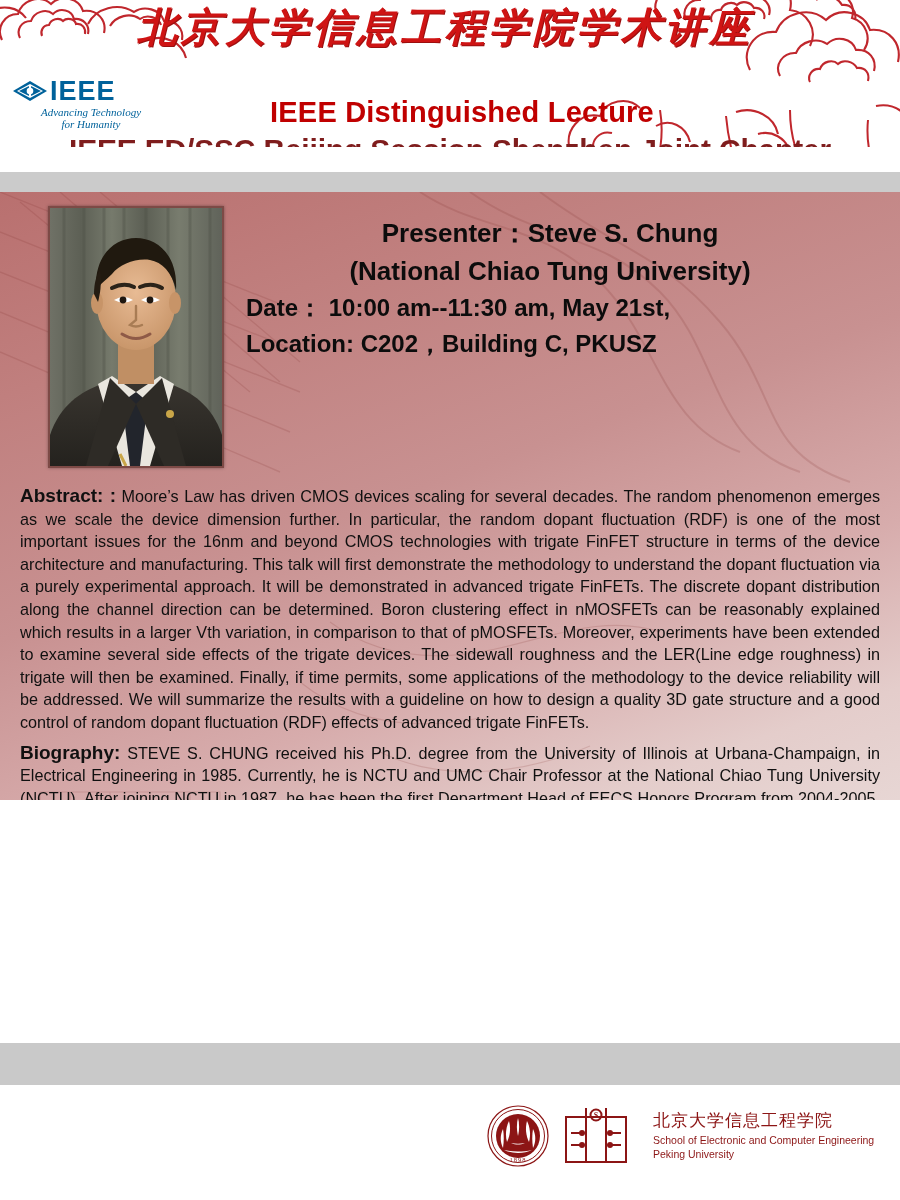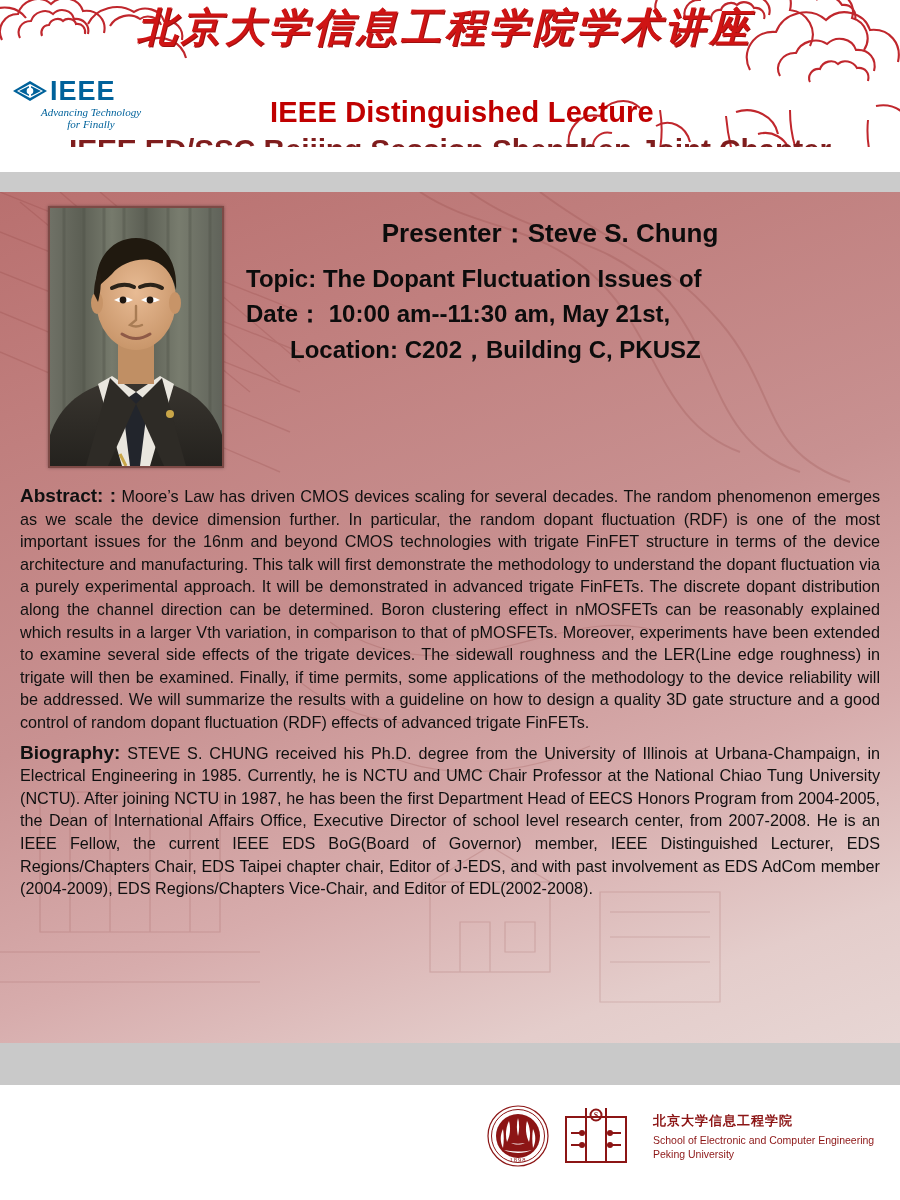--- a/index.html
+++ b/index.html
@@ -31,50 +31,50 @@
   .line-red{position:absolute;left:0;top:96px;width:900px;text-align:center;
     font-size:29px;font-weight:bold;color:#c00000;letter-spacing:.2px;margin-left:12px;}
   .line-blue{position:absolute;left:0;top:133px;width:900px;text-align:center;
     font-size:30px;font-weight:bold;color:#7f1d1d;letter-spacing:-.2px;}
 
   
   .band-top{position:absolute;left:0;top:172px;width:900px;height:20px;background:#cbcbcb;}
   .band-bottom{position:absolute;left:0;top:1043px;width:900px;height:42px;background:#c9c9c9;}
 
   
-  .panel{position:absolute;left:0;top:192px;width:900px;height:851px;overflow:hidden;
+  .panel{position:absolute;left:0;top:192px;width:900px;height:608px;overflow:hidden;
     background:linear-gradient(160deg,#b9706f 0%,#c07f7e 22%,#c89191 48%,#d7acac 70%,#e4cdcb 88%,#e7d6d4 100%);}
   .panel-tex{position:absolute;inset:0;opacity:.16;pointer-events:none;}
   .panel-tex svg{position:absolute;}
 
   .photo{position:absolute;left:48px;top:14px;width:172px;height:258px;
     border:2px solid #7d4a46;box-shadow:0 0 3px rgba(0,0,0,.35);overflow:hidden;background:#6d6f63;}
   .photo svg{display:block;}
 
   .meta{position:absolute;left:240px;top:22px;width:650px;color:#0c0c0c;}
   .meta .l1{text-align:center;font-size:26px;font-weight:bold;line-height:38px;padding-right:30px;}
   .meta .l2{text-align:center;font-size:26px;font-weight:bold;line-height:38px;padding-right:30px;}
   .meta .l3{font-size:24px;font-weight:bold;line-height:34px;margin-top:10px;padding-left:6px;}
   .meta .l4{font-size:24px;font-weight:bold;line-height:34px;text-align:center;padding-left:110px;}
   .meta .l5{font-size:24px;font-weight:bold;line-height:36px;padding-left:6px;}
-  .meta .l6{font-size:24px;font-weight:bold;line-height:36px;padding-left:6px;margin-left:44px;}
+  .meta .l6{font-size:24px;font-weight:bold;line-height:36px;padding-left:6px;}
 
   .body-text{position:absolute;left:12px;top:285px;width:876px;color:#101010;
     font-size:16.2px;line-height:22.6px;text-align:justify;}
   .body-text p{margin:8px;}
   .body-text .hd{font-weight:bold;font-size:19px;}
   .bio{margin-top:2px;}
 
   
   .footer{position:absolute;left:0;top:1085px;width:900px;height:115px;background:#fff;}
   .foot-inner{position:absolute;left:487px;top:20px;display:flex;align-items:center;gap:14px;}
   .pku-seal{width:62px;height:62px;}
   .secpe-mark{width:66px;height:58px;}
   .foot-txt{margin-left:10px;}
-  .foot-cn{font-family:"Liberation Sans",sans-serif;font-weight:bold;font-size:13px;
+  .foot-cn{font-family:"Liberation Sans",sans-serif;font-weight:normal;font-size:17px;
     color:#8c1515;letter-spacing:1px;line-height:18px;}
   .foot-en1{font-size:10.5px;color:#8c1515;line-height:14px;margin-top:3px;}
   .foot-en2{font-size:10.5px;color:#8c1515;line-height:14px;}
 </style>
 </head>
 <body>
 
 <div class="poster">
 
   <div class="header">
@@ -130,21 +130,21 @@
       <svg class="mark" viewBox="0 0 36 22">
         <polygon points="18,1 35,11 18,21 1,11" fill="#00629b"></polygon>
         <polygon points="18,4 31,11 18,18 5,11" fill="#ffffff"></polygon>
         <polygon points="18,5.5 29,11 18,16.5 7,11" fill="#00629b"></polygon>
         <circle cx="18" cy="11" r="3.3" fill="#ffffff"></circle>
         <rect x="16.9" y="5" width="2.2" height="12" fill="#ffffff"></rect>
       </svg>
       <div class="word">IEEE</div>
       <div class="tag">
         <div>Advancing Technology</div>
-        <div>for Finally</div>
+        <div>for Humanity</div>
       </div>
     </div>
 
     <div class="line-red">IEEE Distinguished Lecture</div>
     <div class="line-blue">IEEE ED/SSC Beijing Session Shenzhen Joint Chapter</div>
   </div>
 
   <div class="band-top"></div>
 
   <div class="panel">
@@ -229,21 +229,21 @@
 
         <path d="M72 126q14 9 28 0" stroke="#8e5a47" stroke-width="3" fill="none" stroke-linecap="round"></path>
 
         <circle cx="120" cy="206" r="4" fill="#c9a648"></circle>
         <path d="M70 246l6 12" stroke="#c9a648" stroke-width="3"></path>
       </svg>
     </div>
 
     <div class="meta">
       <div class="l1">Presenter：Steve S. Chung</div>
-      <div class="l3">Topic:   The Dopant Fluctuation Issues of</div>
+      <div class="l2">(National Chiao Tung University)</div>
       <div class="l5">Date：  10:00 am--11:30 am,  May 21st,</div>
       <div class="l6">Location:  C202，Building C, PKUSZ</div>
     </div>
 
     <div class="body-text">
       <p><span class="hd">Abstract: :</span><span> Moore’s Law has driven CMOS devices scaling for several decades. The random phenomenon emerges as we scale the device dimension further. In particular, the random dopant fluctuation (RDF) is one of the most important issues for the 16nm and beyond CMOS technologies with trigate FinFET structure in terms of the device architecture and manufacturing. This talk will first demonstrate the methodology to understand the dopant fluctuation via a purely experimental approach. It will be demonstrated in advanced trigate FinFETs. The discrete dopant distribution along the channel direction can be determined. Boron clustering effect in nMOSFETs can be reasonably explained which results in a larger Vth variation, in comparison to that of pMOSFETs. Moreover, experiments have been extended to examine several side effects of the trigate devices. The sidewall roughness and the LER(Line edge roughness) in trigate will then be examined. Finally, if time permits, some applications of the methodology to the device reliability will be addressed. We will summarize the results with a guideline on how to design a quality 3D gate structure and a good control of random dopant fluctuation (RDF) effects of advanced trigate FinFETs.</span></p>
       <p class="bio"><span class="hd">Biography:</span><span> STEVE S. CHUNG received his Ph.D. degree from the University of Illinois at Urbana-Champaign, in Electrical Engineering in 1985. Currently, he is NCTU and UMC Chair Professor at the National Chiao Tung University (NCTU).  After joining NCTU in 1987, he has been the first Department Head of EECS Honors Program from 2004-2005, the Dean of International Affairs Office, Executive Director of school level research center, from 2007-2008. He is an IEEE Fellow, the current IEEE EDS BoG(Board of Governor) member, IEEE Distinguished Lecturer, EDS Regions/Chapters Chair, EDS Taipei chapter chair, Editor of J-EDS, and with past involvement as EDS AdCom member (2004-2009), EDS Regions/Chapters Vice-Chair, and Editor of EDL(2002-2008).</span></p>
     </div>
   </div>
 

